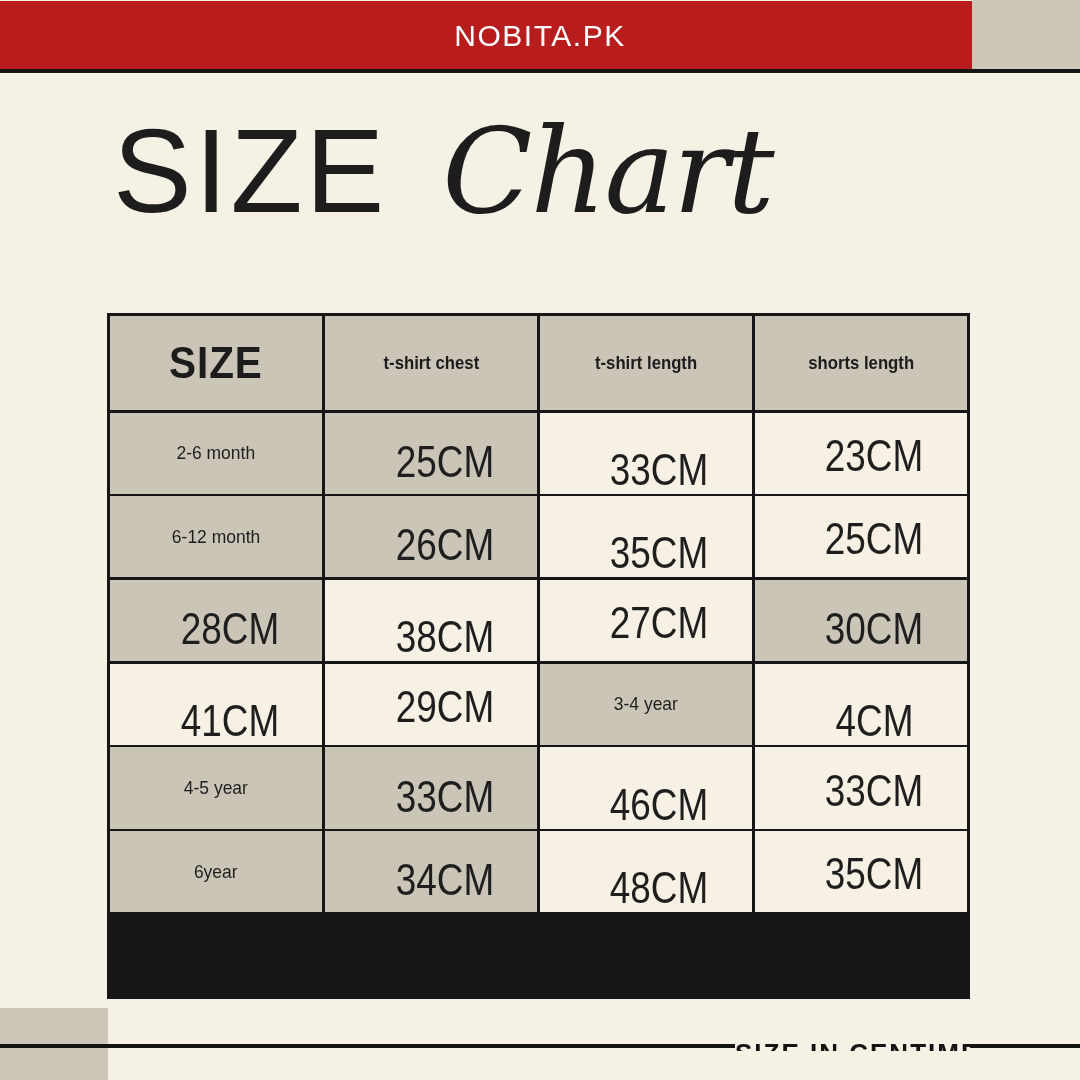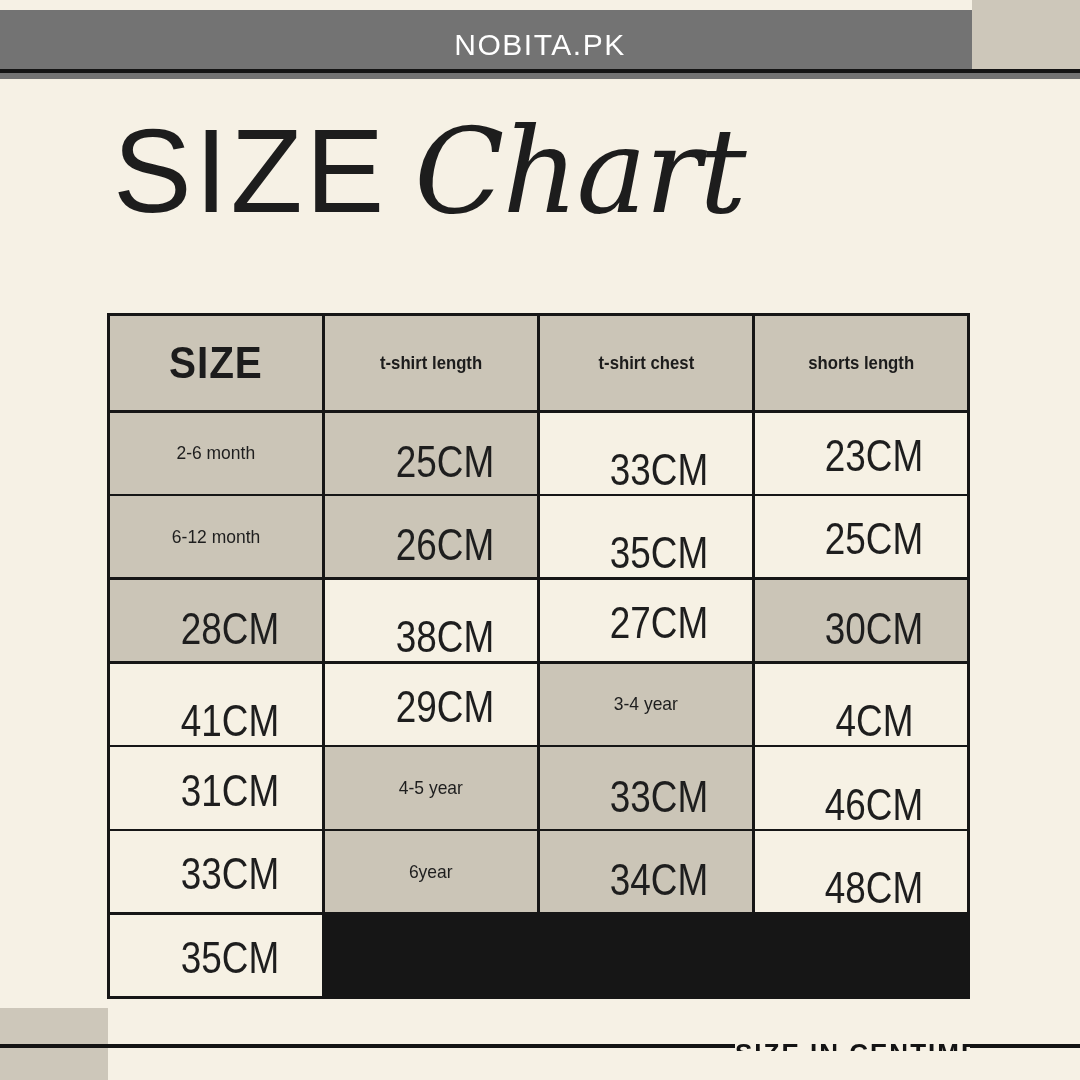--- a/index.html
+++ b/index.html
@@ -9,23 +9,23 @@
     width: 1080px;
     height: 1080px;
     overflow: hidden;
     background: #f6f1e5;
     font-family: "Liberation Sans", sans-serif;
     color: #1e1e1e;
   }
 
   
   .topbar {
-    position: absolute; left: 0; top: 10px;
+    position: absolute; left: 0; top: 1px;
     width: 1080px; height: 69px;
-    background: #737373;
+    background: #b91c1c;
     display: flex; align-items: center; justify-content: center;
   }
   .topbar-brand {
     color: #ffffff;
     font-size: 30px;
     font-weight: 500;
     letter-spacing: 1.5px;
   }
   .topbar-accent {
     position: absolute; right: 0; top: 0;
@@ -50,21 +50,21 @@
     font-weight: 500;
     letter-spacing: 3px;
     line-height: 1.35;
     color: #1d1d1d;
   }
   .title-script {
     font-family: "DejaVu Serif", serif;
     font-style: italic;
     font-size: 118px;
     line-height: 1;
-    margin-left: 27px;
+    margin-left: 55px;
     letter-spacing: -2px;
     color: #1d1d1d;
   }
 
   
   .size-table {
     position: absolute; left: 107px; top: 313px;
     width: 863px; height: 686px;
     display: grid;
     grid-template-columns: repeat(4, 1fr);
@@ -158,24 +158,24 @@
     <div class="title-main">SIZE</div>
     <div class="title-script">Chart</div>
   </div>
 
   <div class="size-table">
 
     <div class="cell th th-size bg-beige">
         <span>SIZE</span>
       </div>
     <div class="cell th bg-beige">
+        <span>t-shirt chest</span>
+      </div>
+    <div class="cell th bg-beige">
         <span>t-shirt length</span>
-      </div>
-    <div class="cell th bg-beige">
-        <span>t-shirt chest</span>
       </div>
     <div class="cell th bg-beige">
         <span>shorts length</span>
       </div>
 
     <div class="cell td-label bg-beige row-first">
         <span>2-6 month</span>
       </div>
     <div class="cell td-num col-chest bg-beige">
         <span>25CM</span>
@@ -218,23 +218,20 @@
       </div>
     <div class="cell td-num col-shorts bg-cream">
         <span>29CM</span>
       </div>
 
     <div class="cell td-label bg-beige">
         <span>3-4 year</span>
       </div>
     <div class="cell td-num col-length bg-cream">
         <span>4CM</span>
-      </div>
-    <div class="cell td-num col-shorts bg-cream">
-        <span>31CM</span>
       </div>
 
     <div class="cell td-label bg-beige">
         <span>4-5 year</span>
       </div>
     <div class="cell td-num col-chest bg-beige">
         <span>33CM</span>
       </div>
     <div class="cell td-num col-length bg-cream">
         <span>46CM</span>

